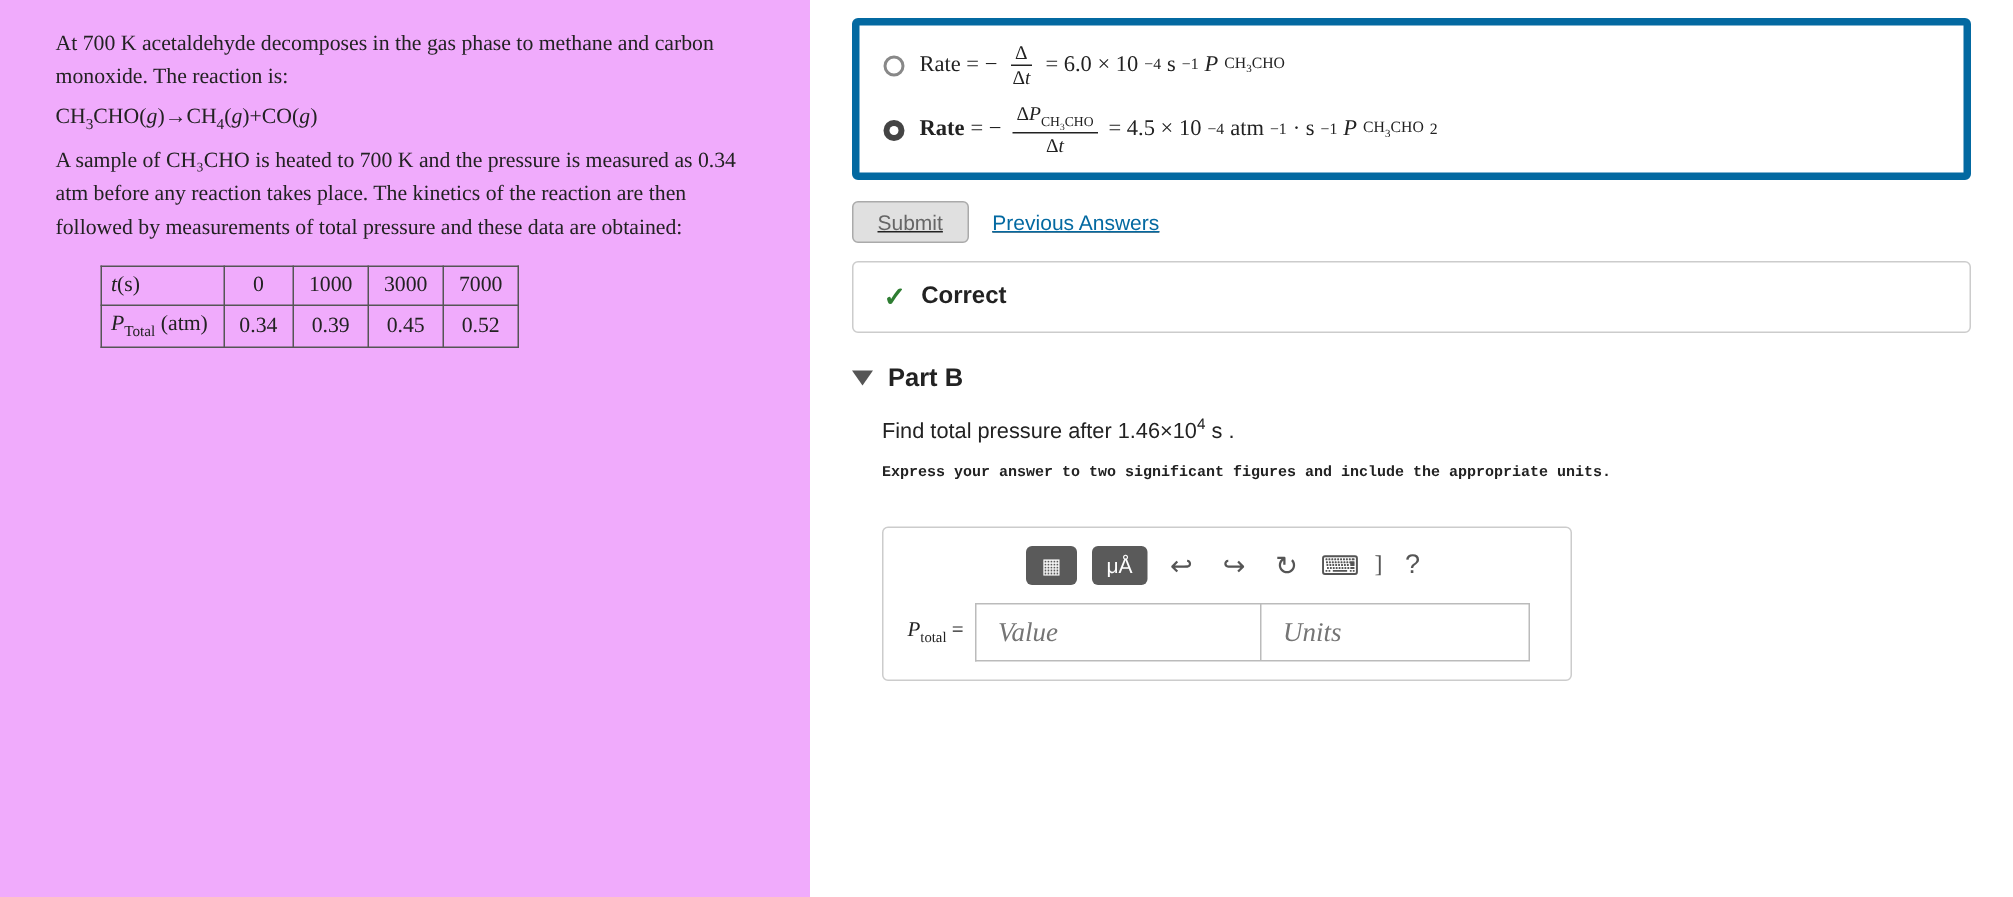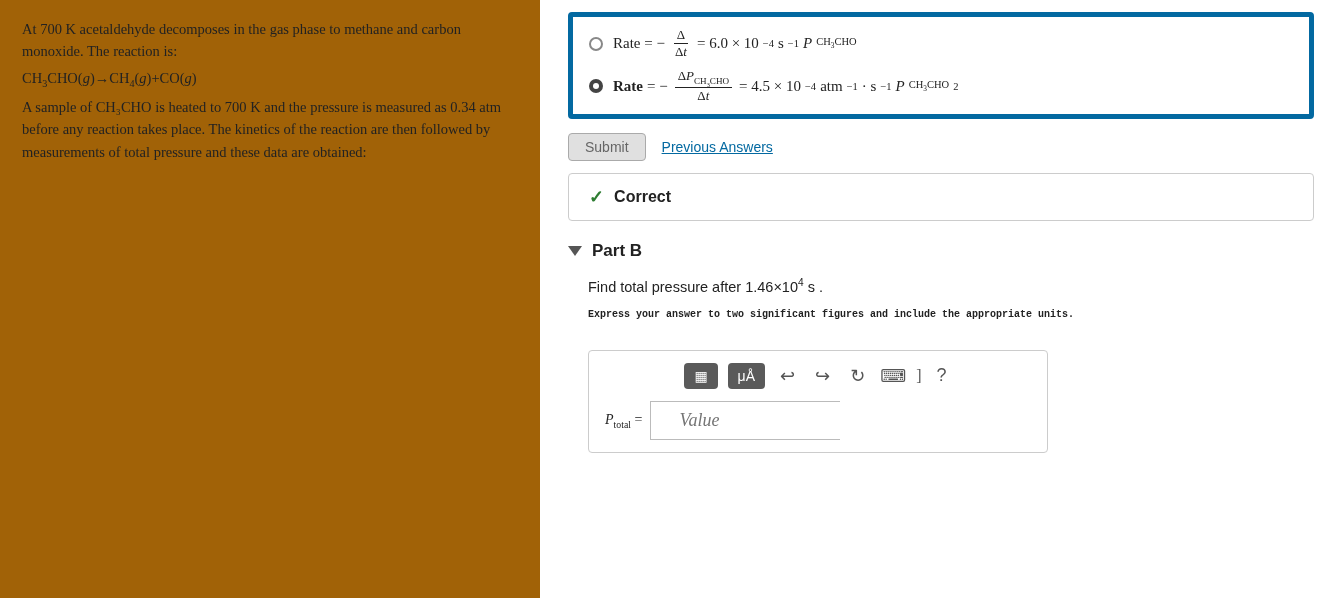--- a/index.html
+++ b/index.html
@@ -9,22 +9,22 @@
       background: #fff;
       color: #222;
       display: flex;
       width: 1342px;
       min-height: 598px;
     }
 
     
     .left-panel {
       width: 540px;
-      background: #a16207;
-      padding: 18px 22px;
+      background: #f0abfc;
+      padding: 18px 37px;
       flex-shrink: 0;
     }
     .left-panel p {
       line-height: 1.55;
       font-size: 14.5px;
     }
     .reaction-line {
       font-size: 15px;
       margin: 4px 0;
     }
@@ -108,20 +108,21 @@
 
     sup { font-size: 0.7em; vertical-align: super; }
     sub { font-size: 0.7em; vertical-align: sub; }
 
     
     .submit-row {
       display: flex;
       align-items: center;
       gap: 16px;
       margin-bottom: 12px;
+      text-decoration: underline;
     }
     .submit-btn {
       background: #e0e0e0;
       border: 1px solid #aaa;
       border-radius: 4px;
       padding: 5px 16px;
       font-size: 14px;
       color: #666;
       cursor: default;
       font-family: Arial, sans-serif;
@@ -241,21 +242,21 @@
     }
     .p-total-label {
       font-family: "Times New Roman", Times, serif;
       font-size: 14px;
       margin-right: 8px;
       white-space: nowrap;
     }
     .value-input {
       border: 1px solid #bbb;
       border-right: none;
-      padding: 8px 28px;
+      padding: 8px 14px;
       font-size: 18px;
       font-style: italic;
       color: #aaa;
       font-family: "Times New Roman", Times, serif;
       width: 190px;
       outline: none;
     }
     .units-input {
       border: 1px solid #bbb;
       padding: 8px 14px;
@@ -268,20 +269,38 @@
     }
   </style>
 </head>
 <body>
 
 <div class="left-panel">
   <p>At 700 K acetaldehyde decomposes in the gas phase to methane and carbon monoxide. The reaction is:</p>
   <p class="reaction-line">CH<sub>3</sub>CHO(<i>g</i>)→CH<sub>4</sub>(<i>g</i>)+CO(<i>g</i>)</p>
   <p>A sample of CH₃CHO is heated to 700 K and the pressure is measured as 0.34 atm before any reaction takes place. The kinetics of the reaction are then followed by measurements of total pressure and these data are obtained:</p>
 
+  <table class="data-table">
+    <tbody>
+        <tr>
+      <td><i>t</i>(s)</td>
+      <td>0</td>
+      <td>1000</td>
+      <td>3000</td>
+      <td>7000</td>
+    </tr>
+    <tr>
+      <td><i>P</i><sub>Total</sub> (atm)</td>
+      <td>0.34</td>
+      <td>0.39</td>
+      <td>0.45</td>
+      <td>0.52</td>
+    </tr>
+  </tbody>
+    </table>
 </div>
 
 <div class="right-panel">
 
   <div class="rate-section">
 
     <div class="rate-row">
       <span class="radio-circle empty"></span>
       <span class="rate-math">
         Rate = −
@@ -344,18 +363,19 @@
         <span style="font-size:16px; color:#555;">]</span>
         <button class="icon-btn" title="Help">?</button>
       </div>
 
       
       <div class="input-row">
         <span class="p-total-label">
           <i>P</i><sub>total</sub> =
         </span>
         <input class="value-input" type="text" placeholder="Value" style="">
+        <input class="units-input" type="text" placeholder="Units" style="">
       </div>
 
     </div>
   </div>
 
 </div>
 
 </body></html>

